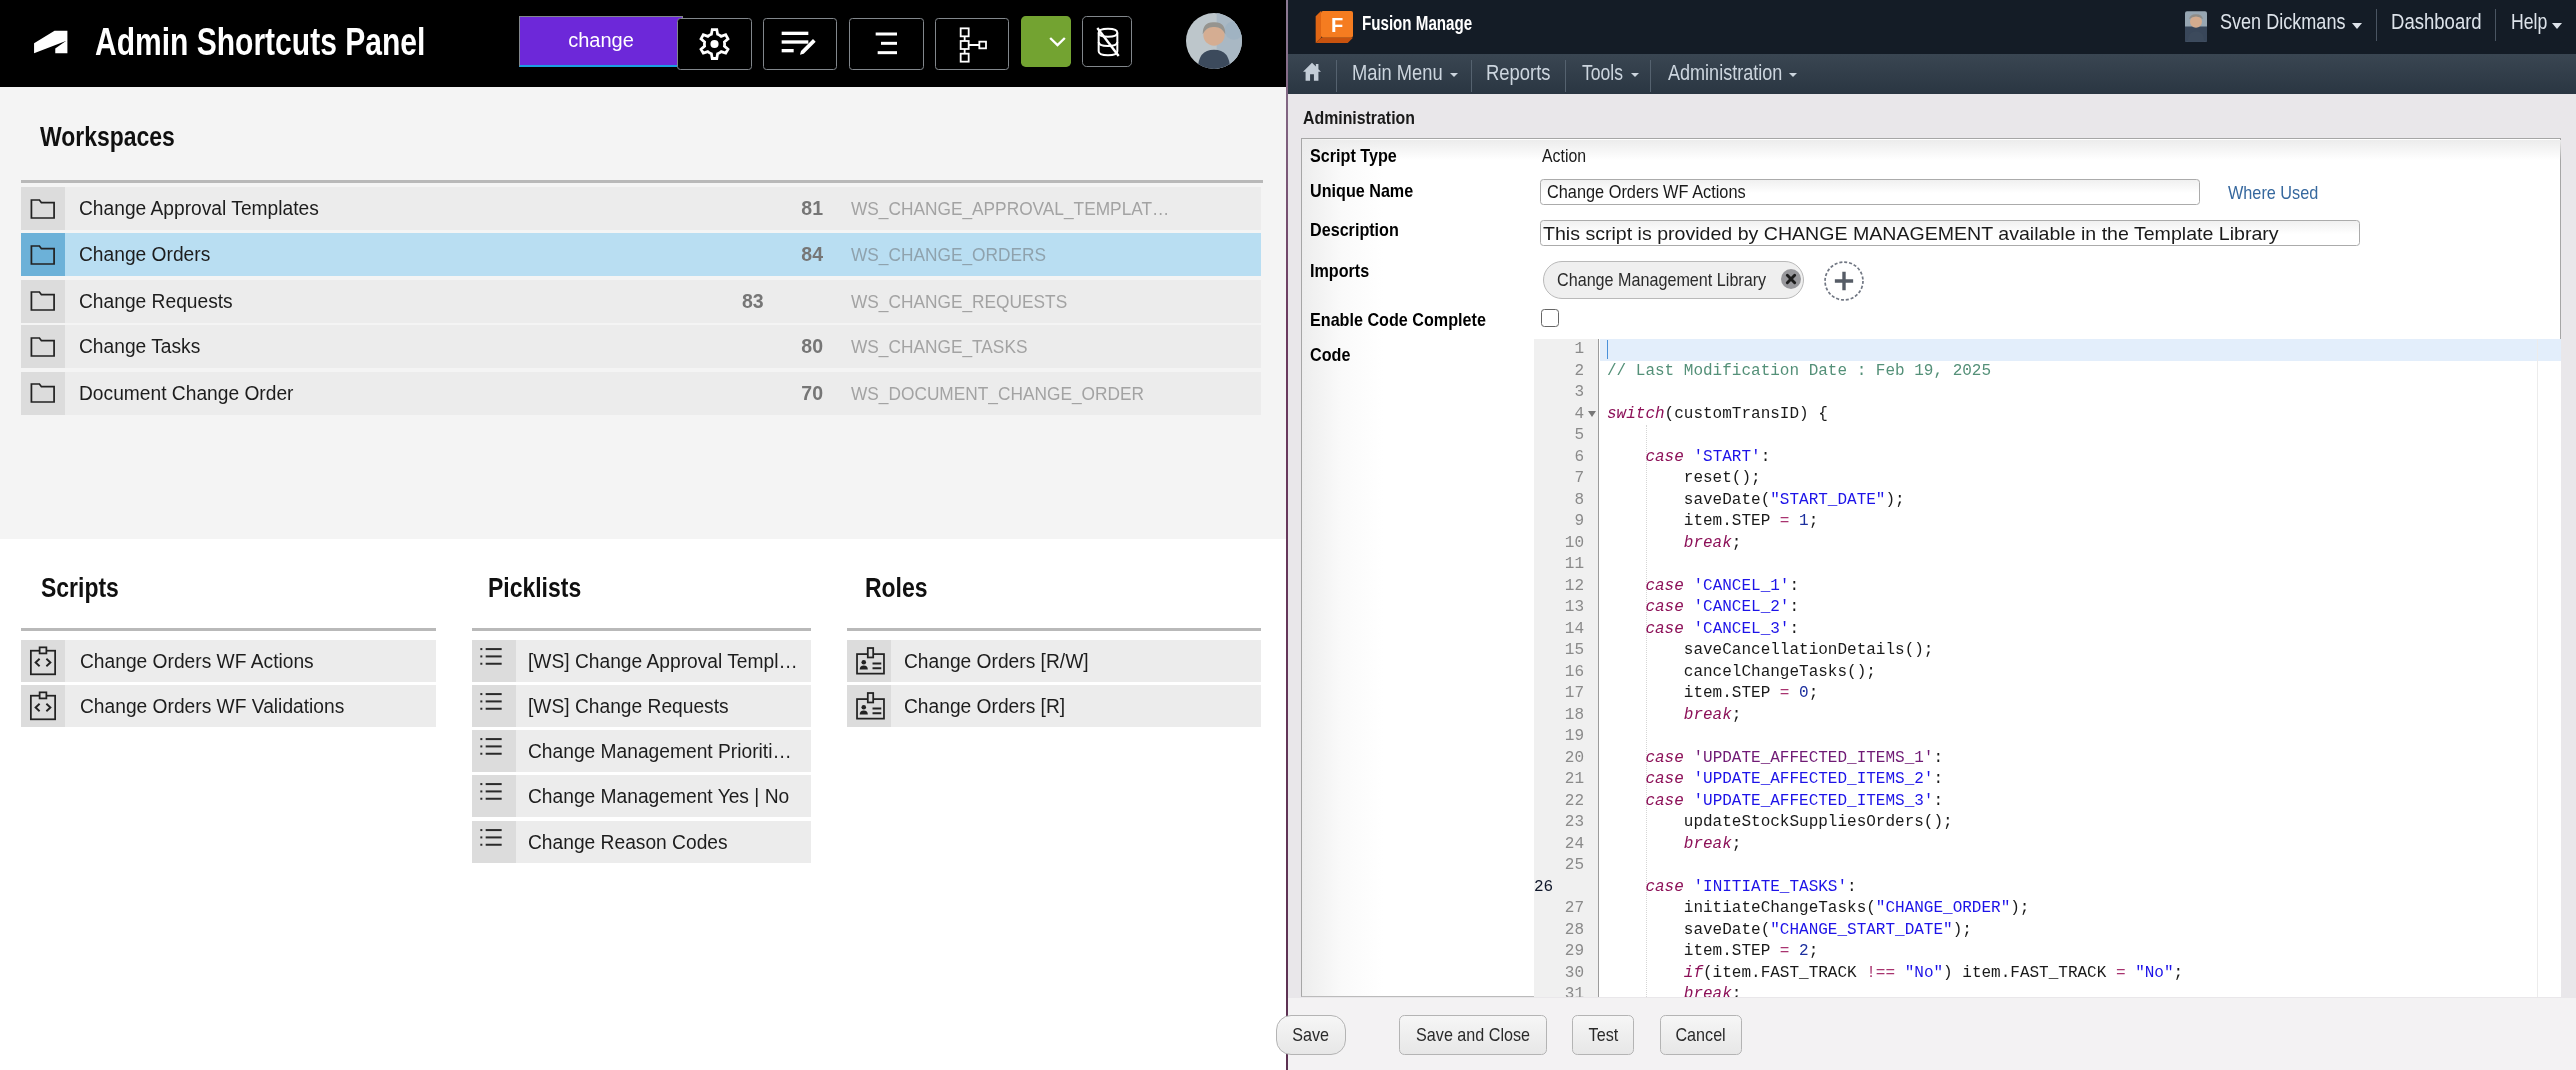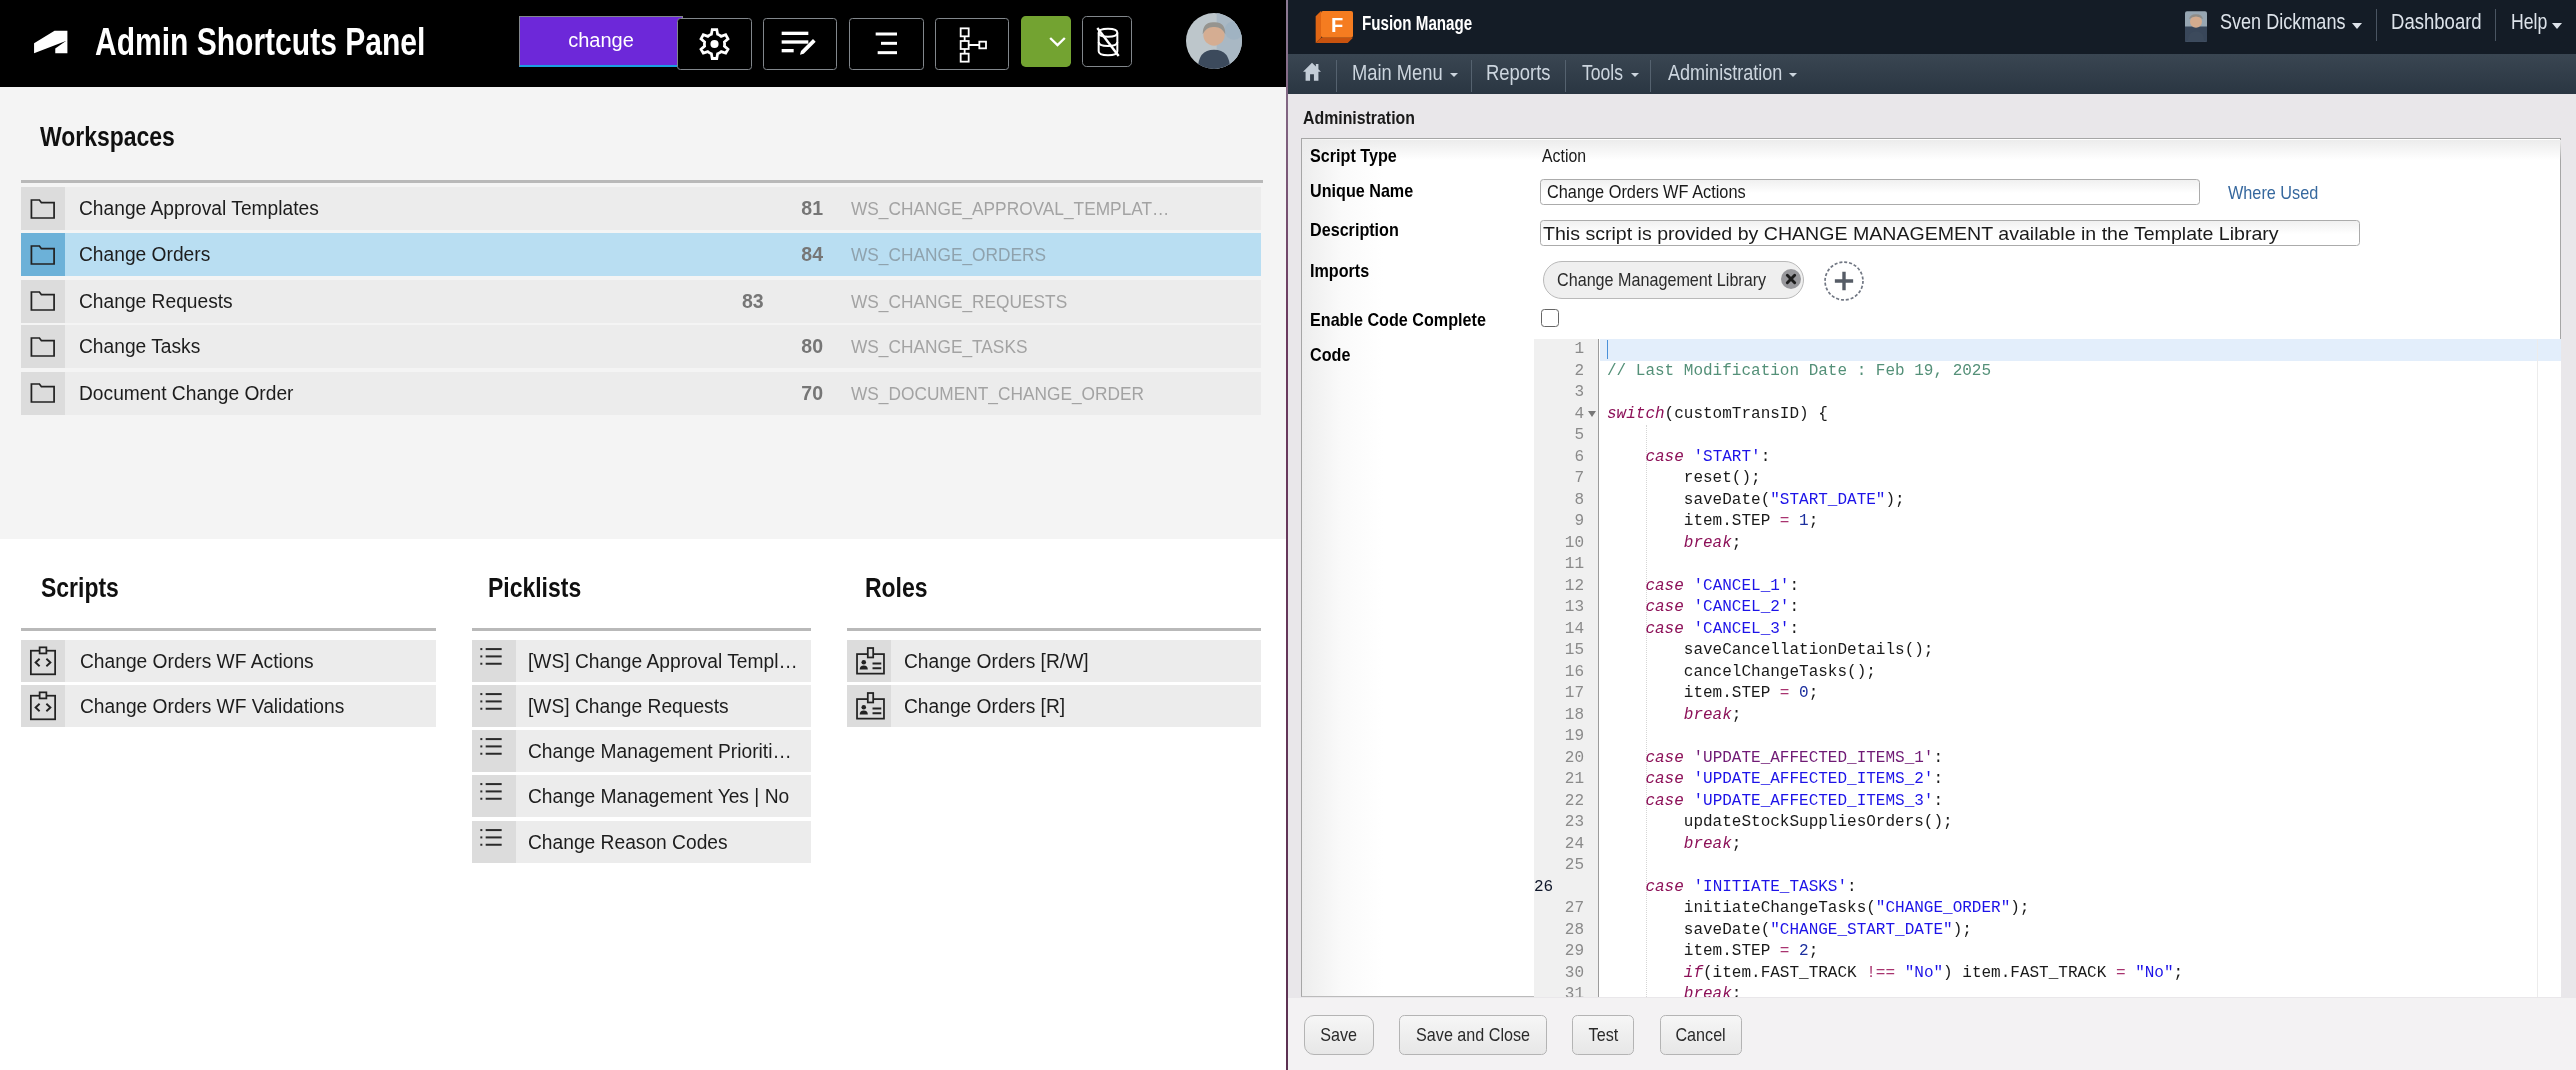--- a/index.html
+++ b/index.html
@@ -372,17 +372,17 @@
 <div class="a" style="left:0;top:602px;width:50px;height:21.5px;text-align:right;color:#8a8a8a;font-family:'Liberation Mono',monospace;font-size:16px;line-height:21.5px;white-space:pre">29</div>
 <div class="a" style="left:73px;top:602px;height:21.5px;color:#1a1a1a;font-family:'Liberation Mono',monospace;font-size:16px;line-height:21.5px;white-space:pre">        item.STEP <span style="color:#a8336f">=</span> <span style="color:#1c2f9e">2</span>;</div>
 <div class="a" style="left:0;top:624px;width:50px;height:21.5px;text-align:right;color:#8a8a8a;font-family:'Liberation Mono',monospace;font-size:16px;line-height:21.5px;white-space:pre">30</div>
 <div class="a" style="left:73px;top:624px;height:21.5px;color:#1a1a1a;font-family:'Liberation Mono',monospace;font-size:16px;line-height:21.5px;white-space:pre">        <span style="color:#8c1058;font-style:italic">if</span>(item.FAST_TRACK <span style="color:#a8336f">!==</span> <span style="color:#1d13e8">"No"</span>) item.FAST_TRACK <span style="color:#a8336f">=</span> <span style="color:#1d13e8">"No"</span>;</div>
 <div class="a" style="left:0;top:645px;width:50px;height:21.5px;text-align:right;color:#8a8a8a;font-family:'Liberation Mono',monospace;font-size:16px;line-height:21.5px;white-space:pre">31</div>
 <div class="a" style="left:73px;top:645px;height:21.5px;color:#1a1a1a;font-family:'Liberation Mono',monospace;font-size:16px;line-height:21.5px;white-space:pre">        <span style="color:#8c1058;font-style:italic">break</span>;</div>
 <div class="a" style="left:54px;top:72px;width:0;height:0;border-left:4.7px solid transparent;border-right:4.7px solid transparent;border-top:6px solid #777"></div>
 <div class="a" style="left:1003px;top:0;width:0.7px;height:658px;background:#ececec"></div>
 </div>
 <div class="a" style="left:1288px;top:998px;width:1288px;height:73px;background:#f3f2f3"></div>
-<div class="a" style="left:1304px;top:1015px;width:70px;height:40px;line-height:37px;background:linear-gradient(#f6f6f6,#e7e7e7);border:1.3px solid #b4b4b4;border-radius:10px;font-size:19px;color:#2a2a2a;text-align:center"><span style="display:inline-block;transform:scaleX(0.85)">Save</span></div>
+<div class="a" style="left:1276px;top:1015px;width:70px;height:40px;line-height:37px;background:linear-gradient(#f6f6f6,#e7e7e7);border:1.3px solid #b4b4b4;border-radius:15px;font-size:19px;color:#2a2a2a;text-align:center"><span style="display:inline-block;transform:scaleX(0.85)">Save</span></div>
 <div class="a" style="left:1399px;top:1015px;width:148px;height:40px;line-height:37px;background:linear-gradient(#f6f6f6,#e7e7e7);border:1.3px solid #b4b4b4;border-radius:5.4px;font-size:19px;color:#2a2a2a;text-align:center"><span style="display:inline-block;transform:scaleX(0.85)">Save and Close</span></div>
 <div class="a" style="left:1572px;top:1015px;width:62px;height:40px;line-height:37px;background:linear-gradient(#f6f6f6,#e7e7e7);border:1.3px solid #b4b4b4;border-radius:5.4px;font-size:19px;color:#2a2a2a;text-align:center"><span style="display:inline-block;transform:scaleX(0.85)">Test</span></div>
 <div class="a" style="left:1660px;top:1015px;width:82px;height:40px;line-height:37px;background:linear-gradient(#f6f6f6,#e7e7e7);border:1.3px solid #b4b4b4;border-radius:5.4px;font-size:19px;color:#2a2a2a;text-align:center"><span style="display:inline-block;transform:scaleX(0.85)">Cancel</span></div>
 </div>
 
 </body></html>

